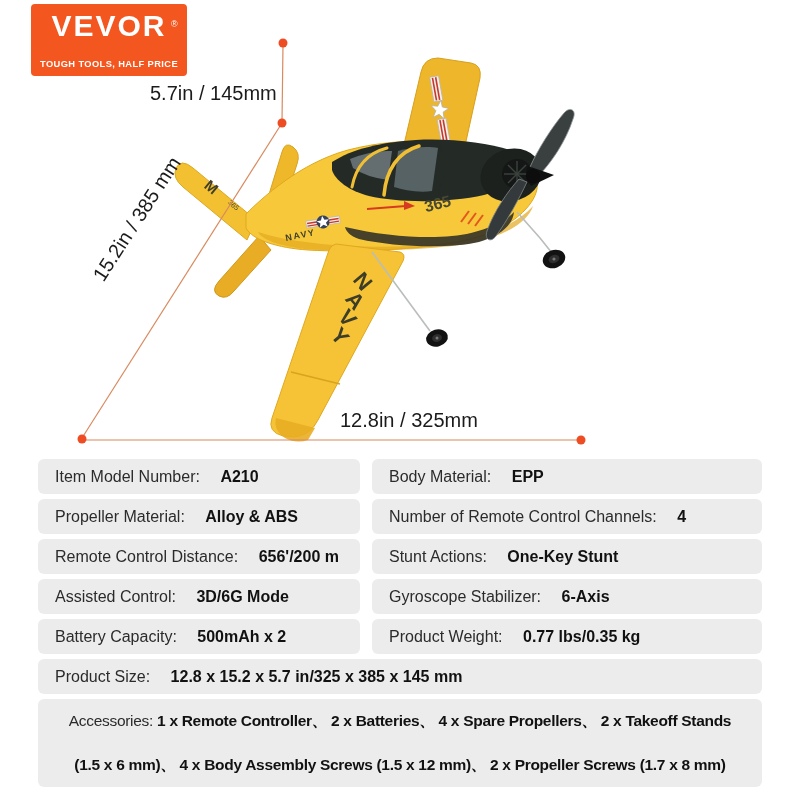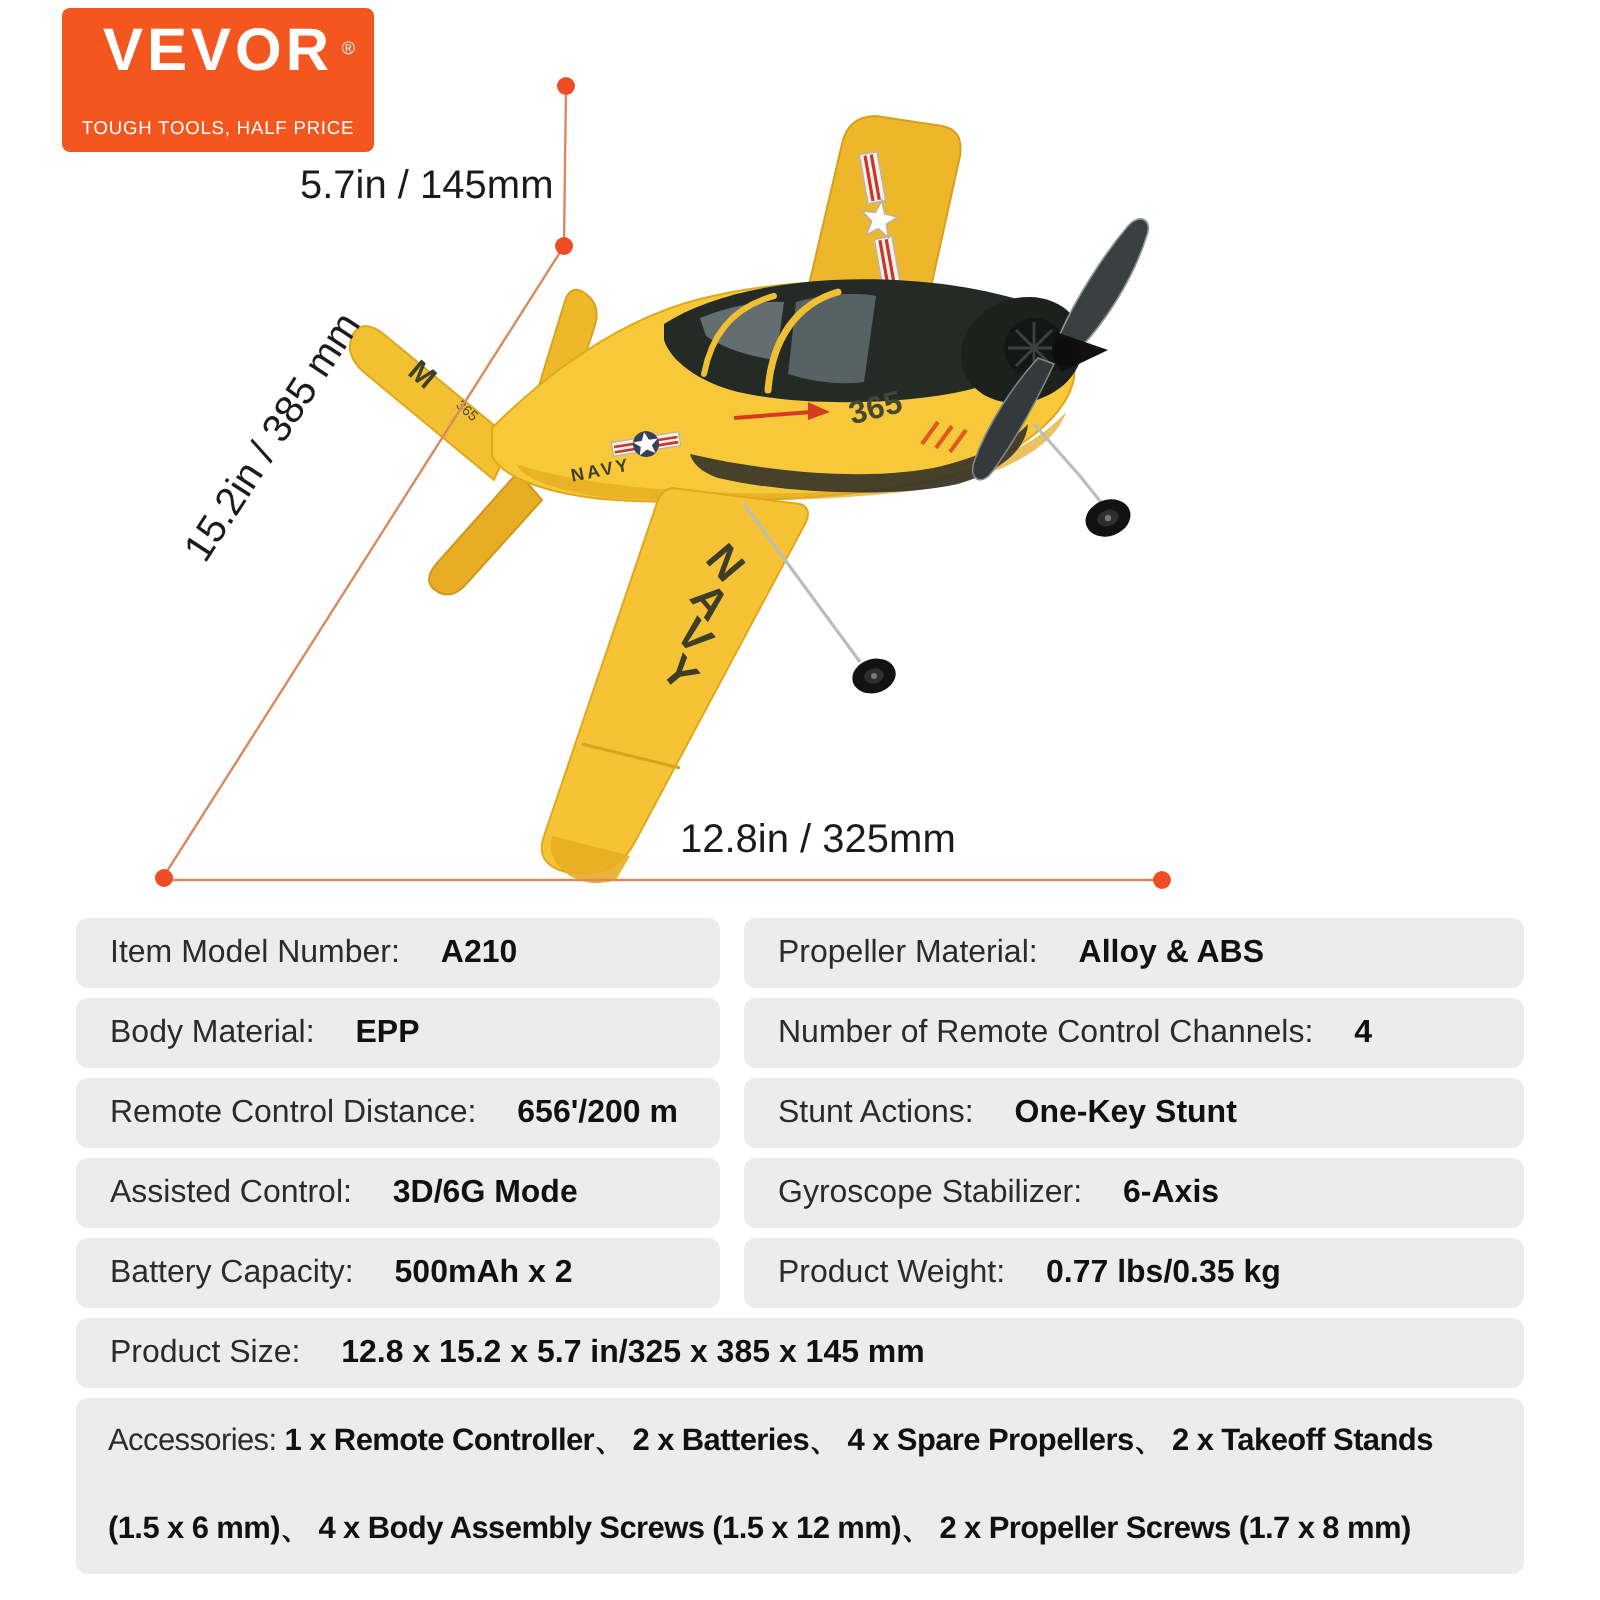--- a/index.html
+++ b/index.html
@@ -14,21 +14,21 @@
     position:absolute;left:31px;top:4px;width:156px;height:72px;
     background:#f3561e;border-radius:4px;
     display:flex;flex-direction:column;align-items:center;justify-content:center;
     color:#fff;
   }
   .logo .word{
     font-size:30px;font-weight:700;letter-spacing:2px;line-height:30px;
     position:relative;
   }
   .logo .reg{position:absolute;top:-2px;right:-11px;font-size:9px;font-weight:400;letter-spacing:0;}
-  .logo .tag{font-size:9.3px;font-weight:400;letter-spacing:.4px;margin-top:18px;white-space:nowrap;}
+  .logo .tag{font-size:9.3px;font-weight:700;letter-spacing:.4px;margin-top:18px;white-space:nowrap;}
   
   svg.scene{position:absolute;left:0;top:0;pointer-events:none;}
   
   .dim{
     position:absolute;font-size:20px;font-weight:400;color:#1b1b1b;white-space:nowrap;
   }
   .dim.h{left:150px;top:82px;}
   .dim.l{left:137px;top:219px;transform:translate(-50%,-50%) rotate(-57deg);}
   .dim.s{left:340px;top:409px;}
   
@@ -37,21 +37,21 @@
     display:grid;grid-template-columns:322px 390px;column-gap:12px;row-gap:5px;
   }
   .cell{
     background:#ececec;border-radius:6px;height:35px;
     display:flex;align-items:center;padding:0 17px;box-sizing:border-box;
     font-size:16px;color:#2b2b2b;white-space:pre;overflow:hidden;gap:16px;
   }
   .cell b{color:#111;}
   .cell.wide{grid-column:1 / -1;}
   .cell.acc{
-    height:88px;flex-direction:column;align-items:flex-start;justify-content:center;
+    height:88px;flex-direction:column;align-items:center;justify-content:center;
     padding:6px 16px;
   }
   .acc-line{
     line-height:28.5px;font-size:15.5px;letter-spacing:-0.3px;font-weight:700;
     white-space:nowrap;color:#111;
   }
   .acc-line .lb{font-weight:400;color:#2b2b2b;}
 </style>
 </head>
 <body>
@@ -177,23 +177,23 @@
     <circle cx="581" cy="440" r="4.5"></circle>
   </g>
 </svg>
 
 <div class="dim h">5.7in / 145mm</div>
 <div class="dim l">15.2in / 385 mm</div>
 <div class="dim s">12.8in / 325mm</div>
 
 <div class="spec-grid">
   <div class="cell"><span>Item Model Number: </span><b>A210</b></div>
+  <div class="cell"><span>Body Material: </span><b>EPP</b></div>
+
   <div class="cell"><span>Propeller Material: </span><b>Alloy &amp; ABS</b></div>
-
-  <div class="cell"><span>Body Material: </span><b>EPP</b></div>
   <div class="cell"><span>Number of Remote Control Channels: </span><b>4</b></div>
 
   <div class="cell"><span>Remote Control Distance: </span><b>656'/200 m</b></div>
   <div class="cell"><span>Stunt Actions: </span><b>One-Key Stunt</b></div>
 
   <div class="cell"><span>Assisted Control: </span><b>3D/6G Mode</b></div>
   <div class="cell"><span>Gyroscope Stabilizer: </span><b>6-Axis</b></div>
 
   <div class="cell"><span>Battery Capacity: </span><b>500mAh x 2</b></div>
   <div class="cell"><span>Product Weight: </span><b>0.77 lbs/0.35 kg</b></div>

